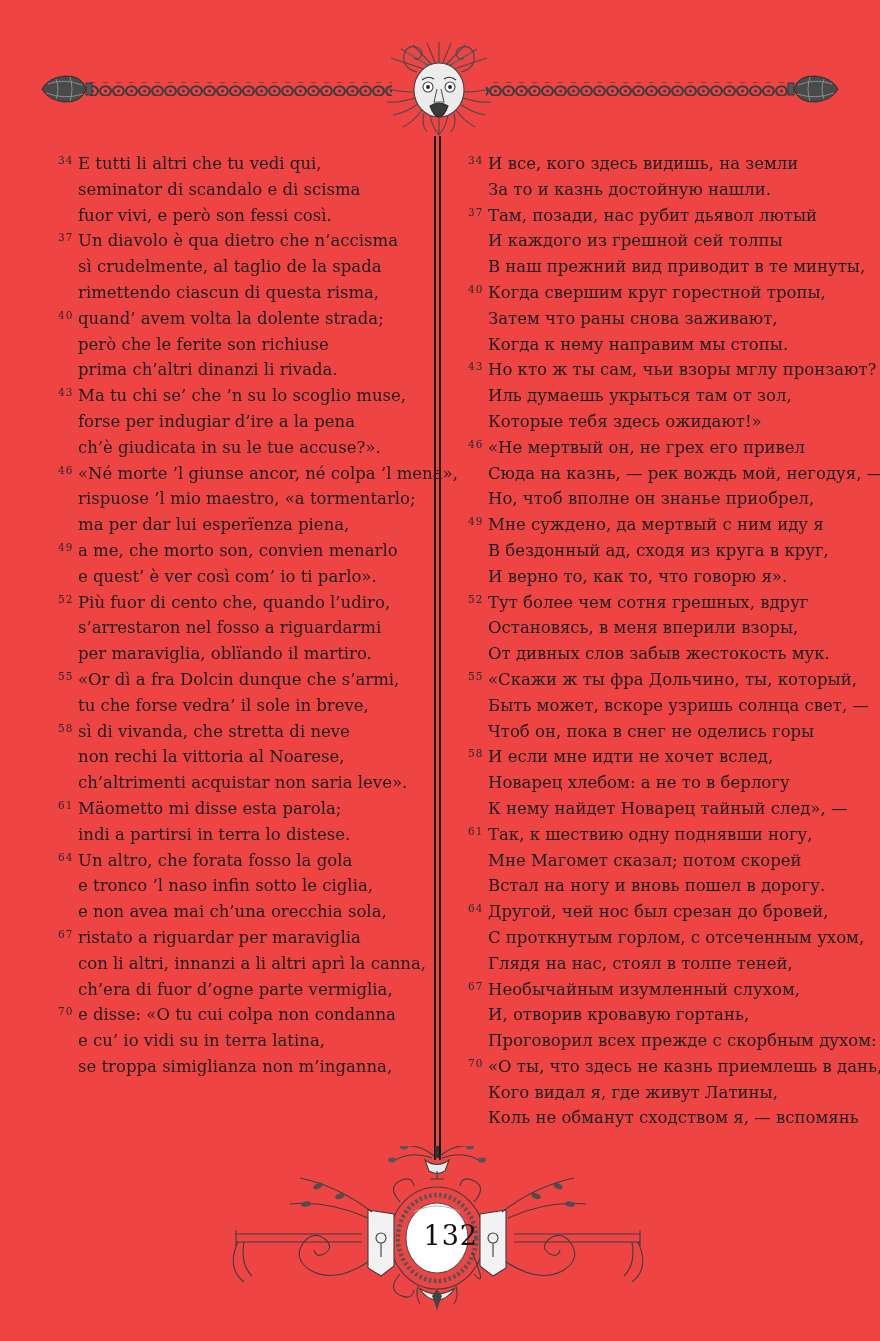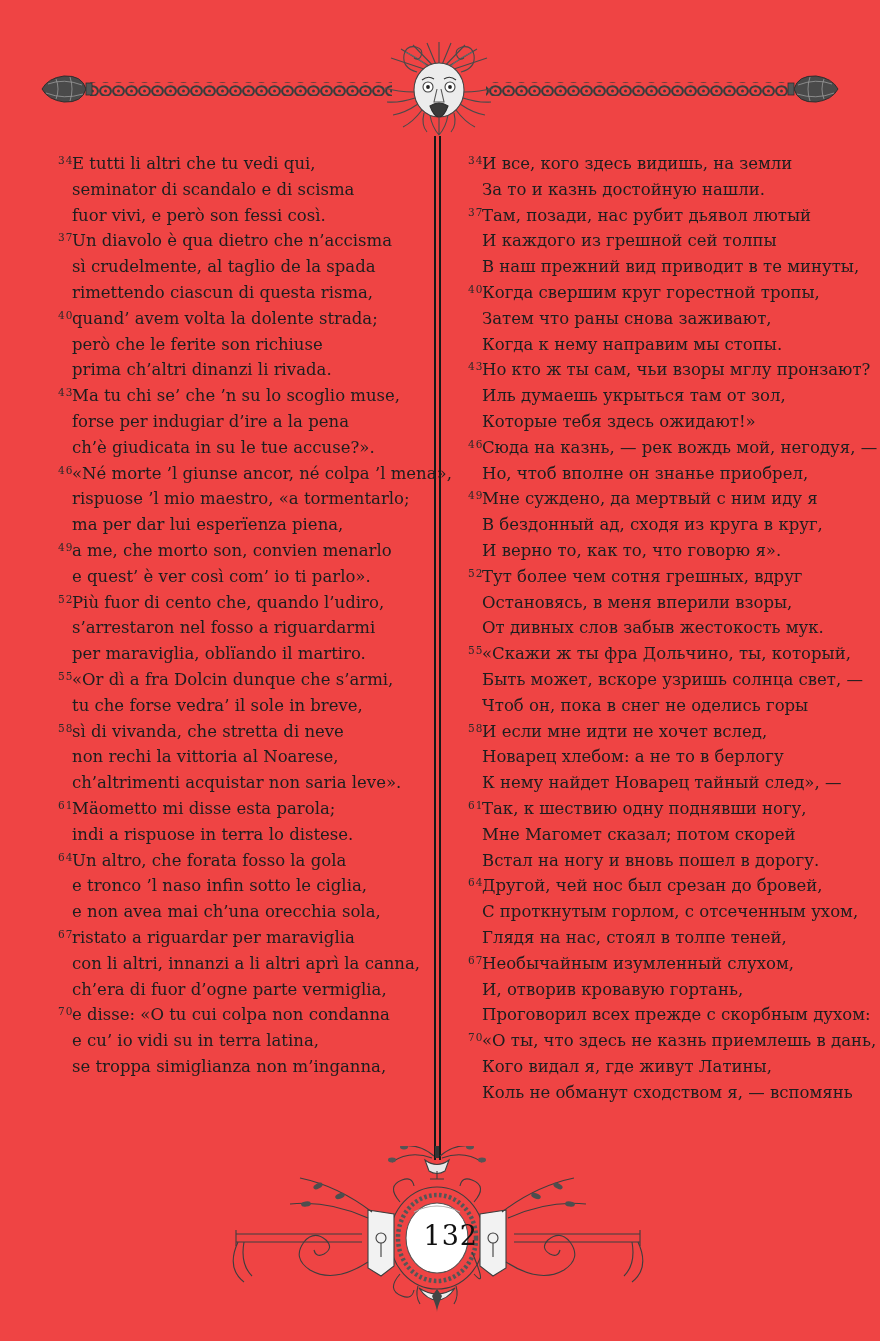--- a/index.html
+++ b/index.html
@@ -44,21 +44,21 @@
 
   .tercet { position: relative; }
   .tercet-num {
     position: absolute;
     left: 2px; top: 4px;
     font-size: 10.5px;
     line-height: 10px;
     letter-spacing: 1px;
     color: #2a2a2a;
   }
-  .tercet-lines { margin-left: 16px; }
+  .tercet-lines { margin-left: 22px; }
   .verse-line { white-space: nowrap; }
 
   
   .footer-ornament {
     position: absolute;
     left: 222px; top: 1146px;
     width: 432px; height: 166px;
   }
   .page-number {
     position: absolute;
@@ -204,21 +204,21 @@
           <div class="verse-line">sì di vivanda, che stretta di neve</div>
           <div class="verse-line">non rechi la vittoria al Noarese,</div>
           <div class="verse-line">ch’altrimenti acquistar non saria leve».</div>
         </div>
     </div>
 
     <div class="tercet">
       <span class="tercet-num">61</span>
       <div class="tercet-lines">
           <div class="verse-line">Mäometto mi disse esta parola;</div>
-          <div class="verse-line">indi a rispuose in terra lo distese.</div>
+          <div class="verse-line">indi a partirsi in terra lo distese.</div>
         </div>
     </div>
 
     <div class="tercet">
       <span class="tercet-num">64</span>
       <div class="tercet-lines">
           <div class="verse-line">Un altro, che forata fosso la gola</div>
           <div class="verse-line">e tronco ’l naso infin sotto le ciglia,</div>
           <div class="verse-line">e non avea mai ch’una orecchia sola,</div>
         </div>
@@ -274,20 +274,21 @@
       <div class="tercet-lines">
           <div class="verse-line">Но кто ж ты сам, чьи взоры мглу пронзают?</div>
           <div class="verse-line">Иль думаешь укрыться там от зол,</div>
           <div class="verse-line">Которые тебя здесь ожидают!»</div>
         </div>
     </div>
 
     <div class="tercet">
       <span class="tercet-num">46</span>
       <div class="tercet-lines">
+          <div class="verse-line">«Не мертвый он, не грех его привел</div>
           <div class="verse-line">Сюда на казнь, — рек вождь мой, негодуя, —</div>
           <div class="verse-line">Но, чтоб вполне он знанье приобрел,</div>
         </div>
     </div>
 
     <div class="tercet">
       <span class="tercet-num">49</span>
       <div class="tercet-lines">
           <div class="verse-line">Мне суждено, да мертвый с ним иду я</div>
           <div class="verse-line">В бездонный ад, сходя из круга в круг,</div>

